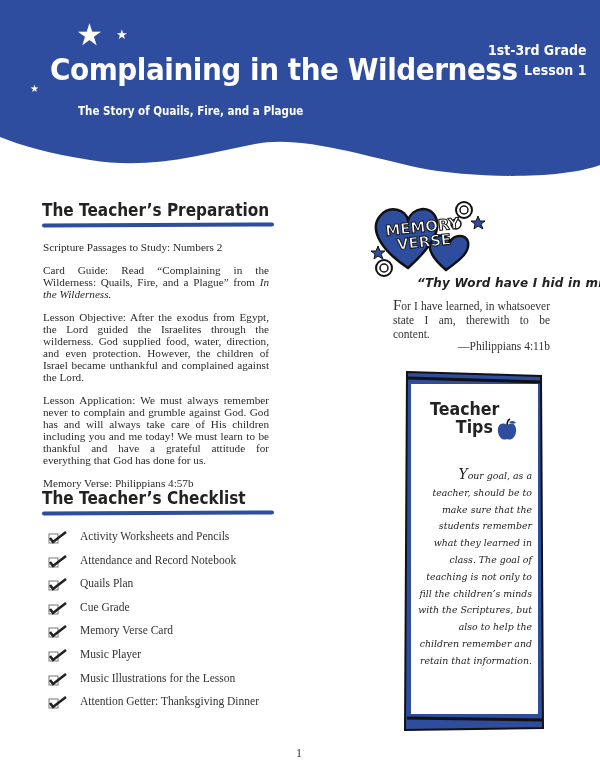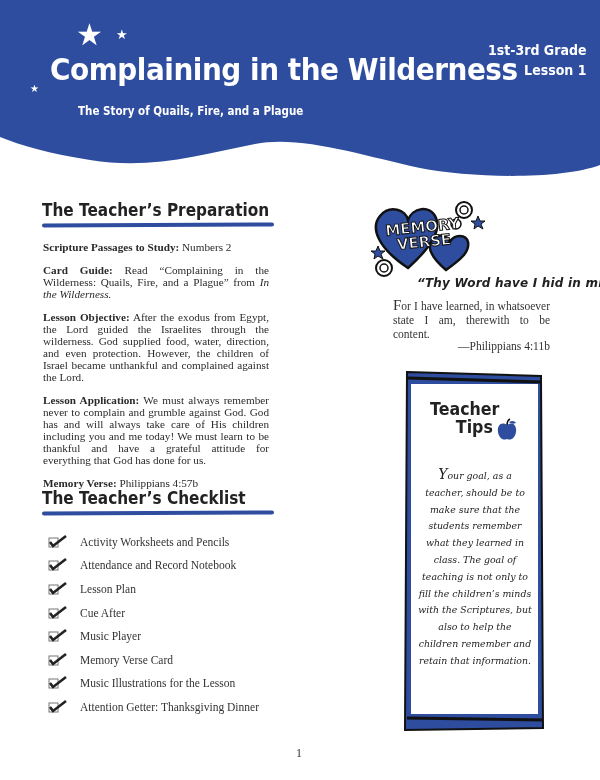--- a/index.html
+++ b/index.html
@@ -14,39 +14,39 @@
   .grade { position:absolute; right:14px; top:40px; text-align:right; font-family:"DejaVu Sans", sans-serif; font-weight:bold;
            font-size:14px; line-height:20px; color:#ffffff; transform:scaleX(0.9); transform-origin:right; }
   .star { position:absolute; color:#ffffff; font-family:"DejaVu Sans", sans-serif; line-height:1; }
 
   .section-h { position:absolute; left:42px; font-family:"DejaVu Sans", sans-serif; font-weight:bold; font-size:17px;
                color:#222; white-space:nowrap; transform:scaleX(0.9); transform-origin:left; }
   .section-rule { position:absolute; left:42px; width:232px; height:4px; background:#2f4d9f; border-radius:2px; transform:rotate(-0.3deg); }
 
   .prep { position:absolute; left:43px; top:241px; width:226px; font-size:11.2px; line-height:12px; text-align:justify; }
   .prep p { margin:0 0 11px 0; }
-  .prep b { font-weight:bold; }
+  .prep b { font-weight:normal; }
 
   .checklist { position:absolute; left:48px; top:530px; margin:0; padding:0; list-style:none; }
-  .checklist li { height:23.6px; display:flex; align-items:center; font-size:11.5px; color:#333; }
+  .checklist li { height:23.6px; display:flex; font-size:11.5px; color:#333; }
   .chk { width:22px; margin-right:10px; display:inline-block; }
 
   .mv-logo { position:absolute; left:368px; top:198px; width:120px; height:82px; }
   .mv-tag { position:absolute; left:417px; top:276px; font-family:"DejaVu Sans", sans-serif; font-size:12px; font-weight:bold;
             font-style:italic; color:#222; white-space:nowrap; letter-spacing:0.2px; }
   .mv-verse { position:absolute; left:393px; top:298px; width:157px; font-size:11.5px; line-height:14px; text-align:justify; color:#333; }
   .mv-verse .dropcap { font-size:15px; }
   .mv-ref { position:absolute; left:458px; top:340px; font-size:11.5px; color:#333; white-space:nowrap; }
 
   .tips-frame { position:absolute; left:403px; top:368px; width:143px; height:366px; }
   .tips-inner { position:absolute; left:411px; top:384px; width:127px; height:330px; background:#fff; }
   .tips-title { position:absolute; left:430px; top:400px; font-family:"DejaVu Sans", sans-serif; font-weight:bold; font-size:18px;
                 line-height:18px; color:#222; text-align:center; transform:scaleX(0.88); transform-origin:left; }
   .tips-body { position:absolute; left:418px; top:466px; width:114px; font-family:"DejaVu Serif", serif; font-style:italic;
-               font-size:9.4px; line-height:16.8px; text-align:center; color:#222; }
+               font-size:9.4px; line-height:16.8px; text-align:right; color:#222; }
   .tips-body .dropcap { font-size:14px; }
 
   .page-num { position:absolute; left:296px; top:746px; font-size:12px; color:#333; }
 </style>
 </head>
 <body>
 
 <div class="banner">
   <svg width="600" height="190" viewBox="0 0 600 190">
     <path d="M0 0 H600 V165 C560 180 470 178 420 168 C360 155 300 135 255 144 C200 155 150 170 90 160 C50 154 20 145 0 137 Z" fill="#2f4d9f"></path>
@@ -99,42 +99,42 @@
           <rect x="1" y="4" width="9" height="9" fill="none" stroke="#777" stroke-width="1"></rect>
           <path d="M2 8 L5 12 L18 2" fill="none" stroke="#222" stroke-width="2.6"></path>
         </svg></span>
       <span>Attendance and Record Notebook</span>
     </li>
   <li>
       <span class="chk"><svg width="20" height="14" viewBox="0 0 20 14">
           <rect x="1" y="4" width="9" height="9" fill="none" stroke="#777" stroke-width="1"></rect>
           <path d="M2 8 L5 12 L18 2" fill="none" stroke="#222" stroke-width="2.6"></path>
         </svg></span>
-      <span>Lesson Plan</span>
+      <span>Quails Plan</span>
     </li>
   <li>
       <span class="chk"><svg width="20" height="14" viewBox="0 0 20 14">
           <rect x="1" y="4" width="9" height="9" fill="none" stroke="#777" stroke-width="1"></rect>
           <path d="M2 8 L5 12 L18 2" fill="none" stroke="#222" stroke-width="2.6"></path>
         </svg></span>
-      <span>Cue After</span>
+      <span>Cue Grade</span>
+    </li>
+  <li>
+      <span class="chk"><svg width="20" height="14" viewBox="0 0 20 14">
+          <rect x="1" y="4" width="9" height="9" fill="none" stroke="#777" stroke-width="1"></rect>
+          <path d="M2 8 L5 12 L18 2" fill="none" stroke="#222" stroke-width="2.6"></path>
+        </svg></span>
+      <span>Memory Verse Card</span>
     </li>
   <li>
       <span class="chk"><svg width="20" height="14" viewBox="0 0 20 14">
           <rect x="1" y="4" width="9" height="9" fill="none" stroke="#777" stroke-width="1"></rect>
           <path d="M2 8 L5 12 L18 2" fill="none" stroke="#222" stroke-width="2.6"></path>
         </svg></span>
       <span>Music Player</span>
-    </li>
-  <li>
-      <span class="chk"><svg width="20" height="14" viewBox="0 0 20 14">
-          <rect x="1" y="4" width="9" height="9" fill="none" stroke="#777" stroke-width="1"></rect>
-          <path d="M2 8 L5 12 L18 2" fill="none" stroke="#222" stroke-width="2.6"></path>
-        </svg></span>
-      <span>Memory Verse Card</span>
     </li>
   <li>
       <span class="chk"><svg width="20" height="14" viewBox="0 0 20 14">
           <rect x="1" y="4" width="9" height="9" fill="none" stroke="#777" stroke-width="1"></rect>
           <path d="M2 8 L5 12 L18 2" fill="none" stroke="#222" stroke-width="2.6"></path>
         </svg></span>
       <span>Music Illustrations for the Lesson</span>
     </li>
   <li>
       <span class="chk"><svg width="20" height="14" viewBox="0 0 20 14">

